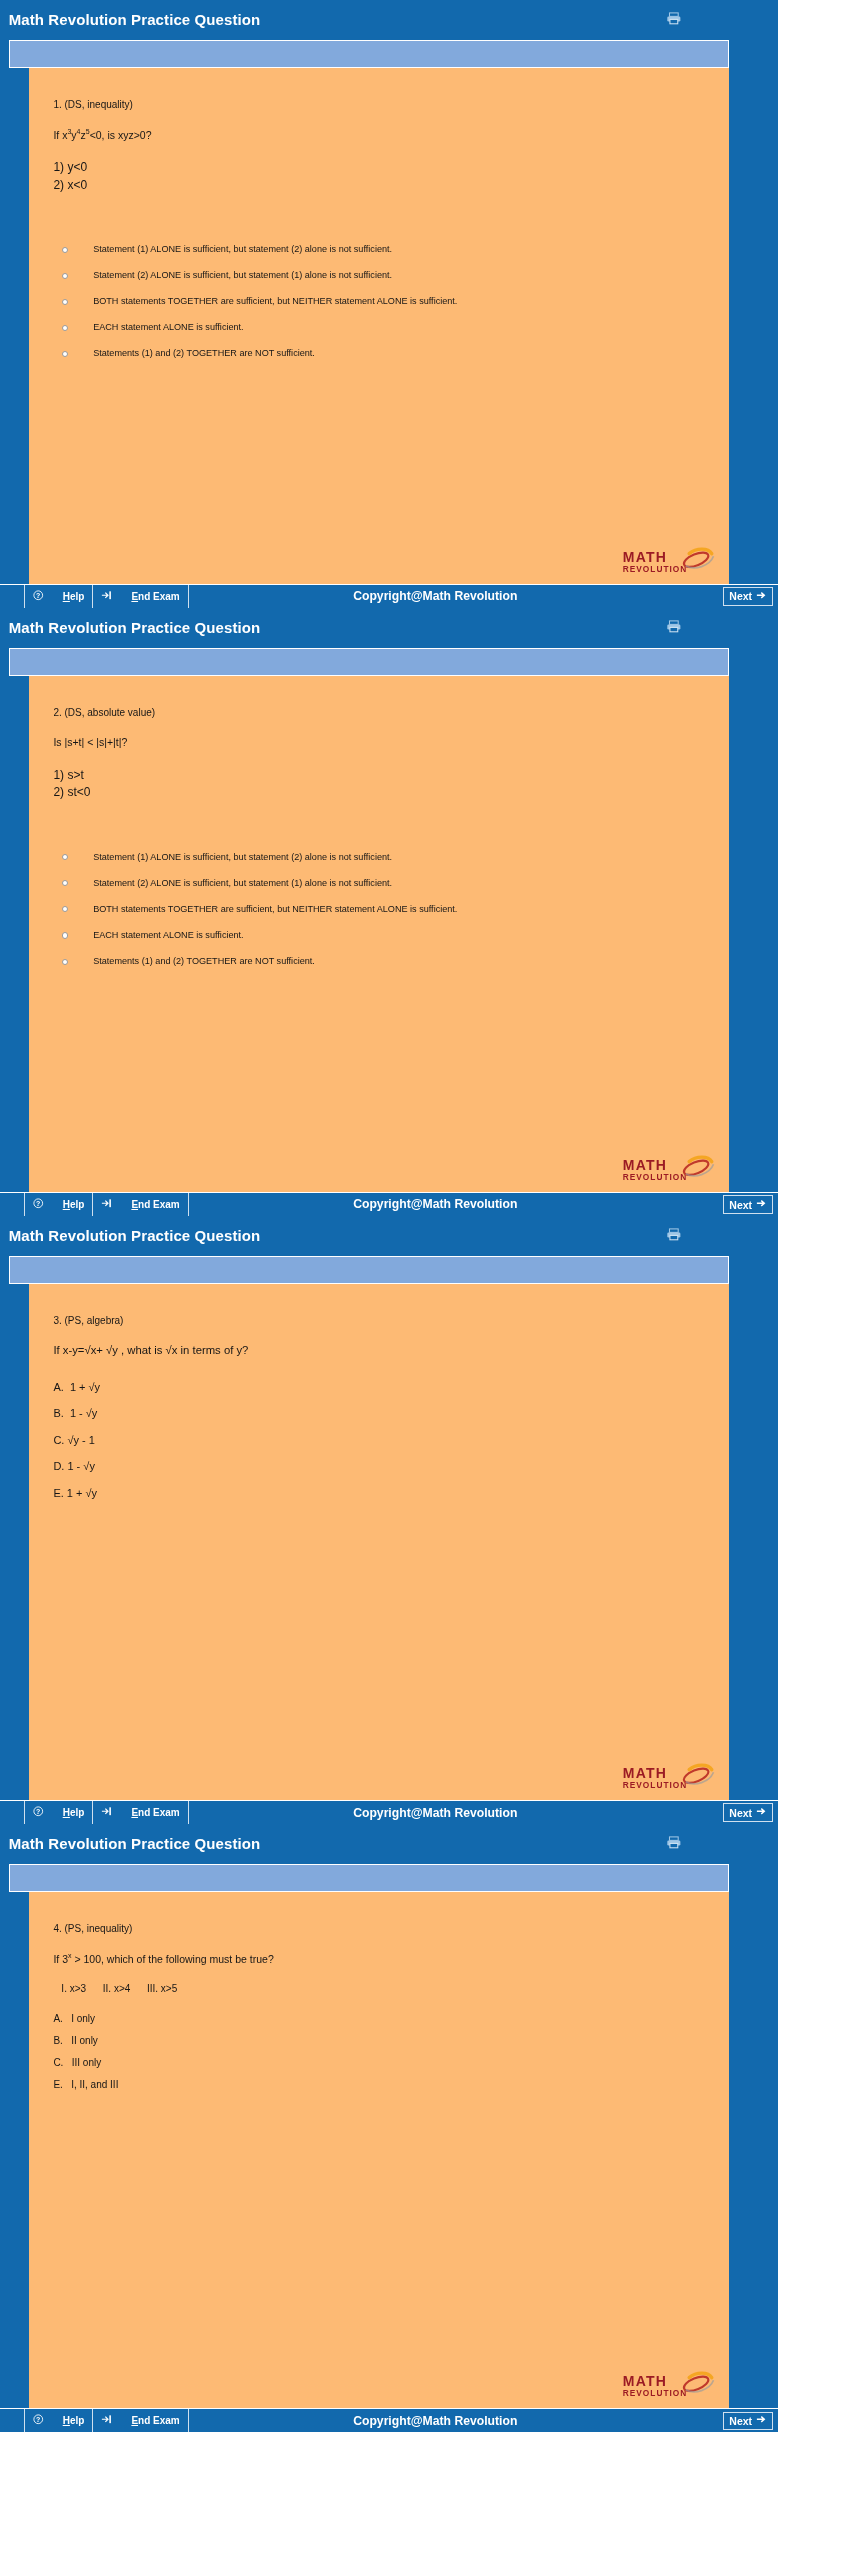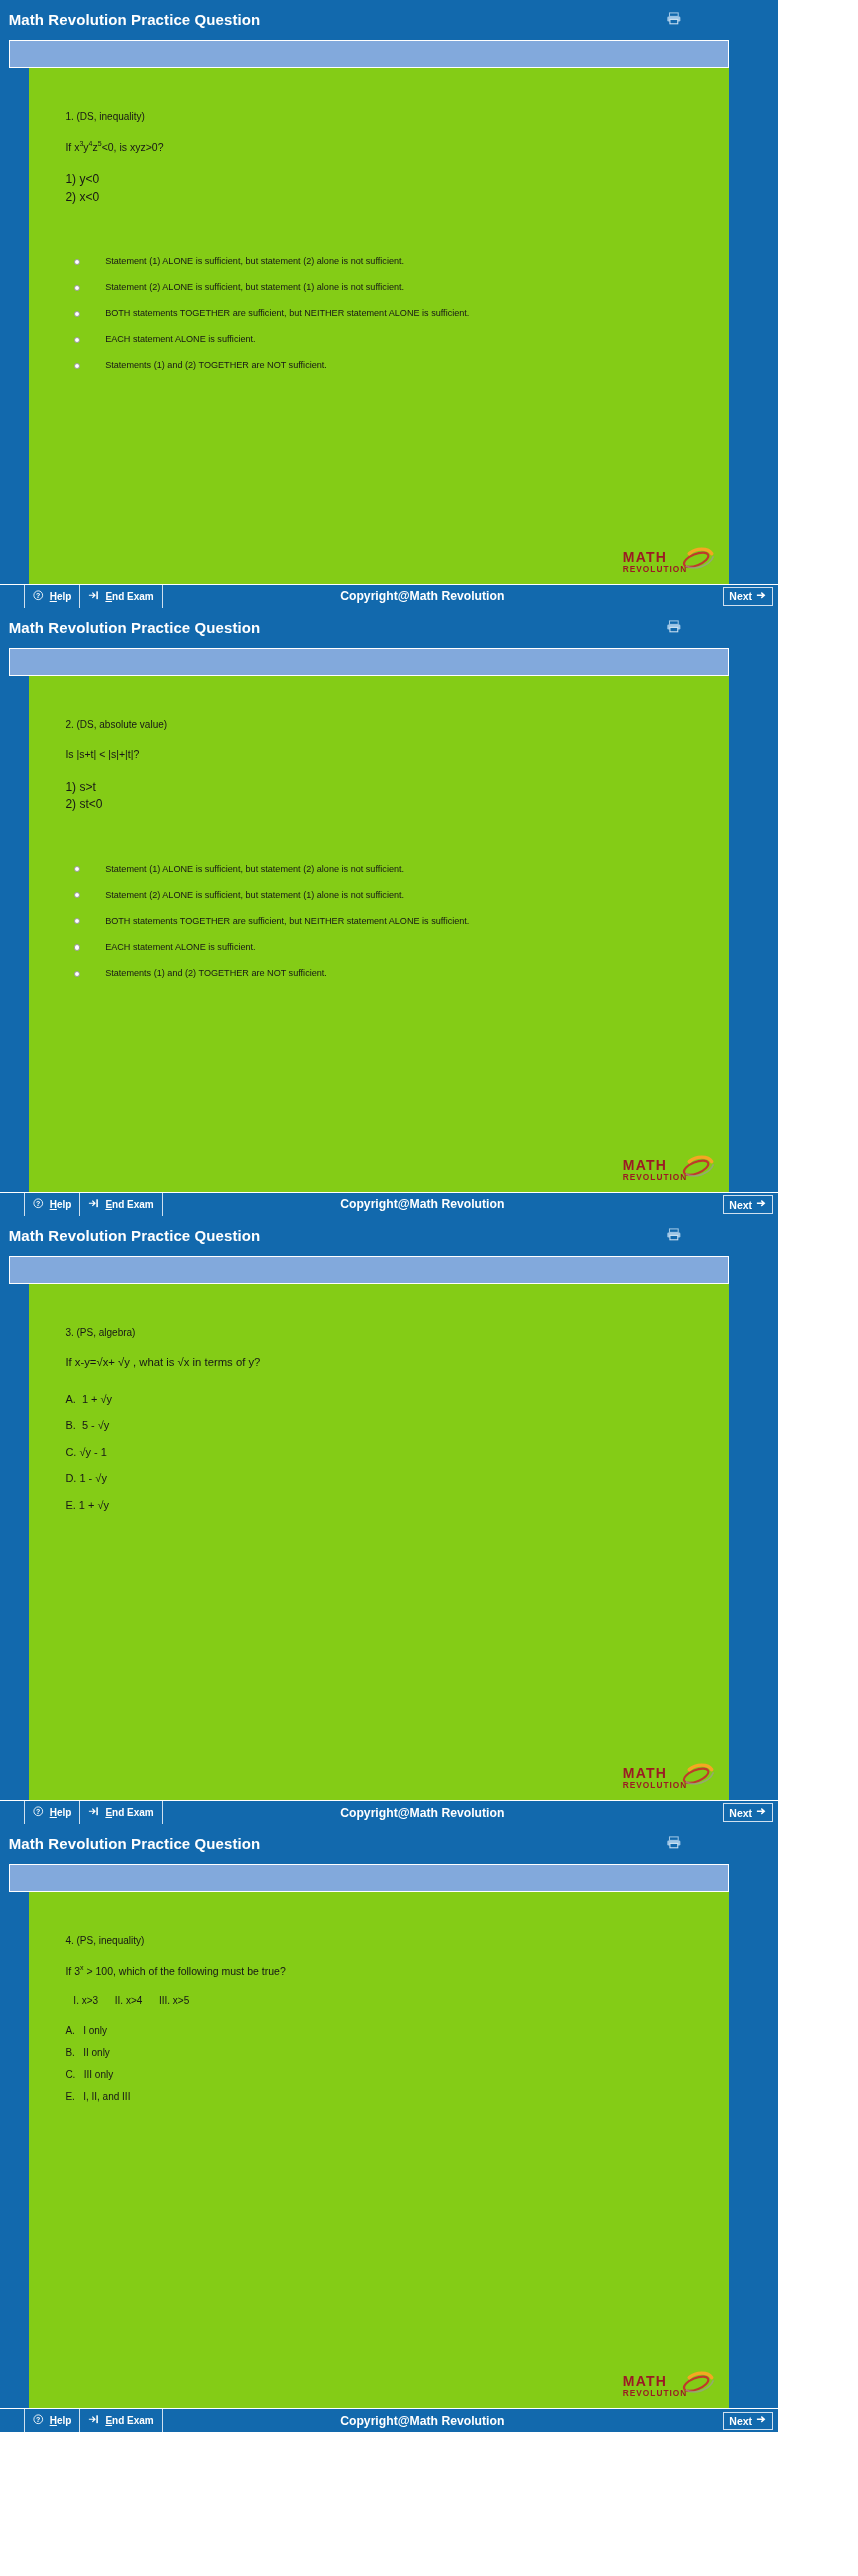--- a/index.html
+++ b/index.html
@@ -49,25 +49,25 @@
     border: 1.7px solid #ffffff;
   }
 
   
   .slide-body {
     background: #1269AD;
     padding: 0 49px 0 0;
     position: relative;
   }
   .canvas {
-    background: #84cc16;
+    background: #fdba74;
     border-left: 29px solid #1269AD;
     min-height: 516px;
     position: relative;
-    padding: 12px;
+    padding: 0;
   }
   .canvas-inner {
     padding: 30px 21px 0 24.4px;
     position: relative;
     height: 100%;
   }
 
   .q-head {
     font-size: 10px;
     color: #161616;
@@ -167,21 +167,21 @@
     height: 24.4px;
     background: #1269AD;
     display: flex;
     align-items: stretch;
     border-top: 0.9px solid #ffffff;
     position: relative;
   }
   .fbtn {
     display: flex;
     align-items: center;
-    gap: 6px;
+    gap: 19px;
     padding: 0 7.8px;
     color: #ffffff;
     font-size: 10px;
     font-weight: bold;
     border-left: 0.9px solid #cfe0ef;
     border-right: 0.9px solid #cfe0ef;
     margin-left: -0.9px;
   }
   .fbtn:first-of-type { margin-left: 24.4px; }
   .fbtn .u { text-decoration: underline; }
@@ -408,21 +408,21 @@
   <div class="banner-wrap">
     <div class="banner"></div>
   </div>
   <div class="slide-body">
     <div class="canvas">
       <div class="canvas-inner">
         <div class="q-head">3. (PS, algebra)</div>
         <div class="q-stem" style="font-size:11.3px;margin-bottom:21px;">If x-y=√x+ √y , what is √x  in terms of y?</div>
         <div class="choices">
           <div class="choice">A.  1 + √y</div>
-          <div class="choice">B.  5 - √y</div>
+          <div class="choice">B.  1 - √y</div>
           <div class="choice">C. √y - 1</div>
           <div class="choice">D. 1 - √y</div>
           <div class="choice">E. 1 + √y</div>
         </div>
       </div>
       <div class="logo">
         <span class="logo-math">MATH</span>
         <span class="logo-rev">REVOLUTION</span>
         <span class="logo-swoosh">
           <svg viewBox="0 0 46 30" width="40" height="26">

